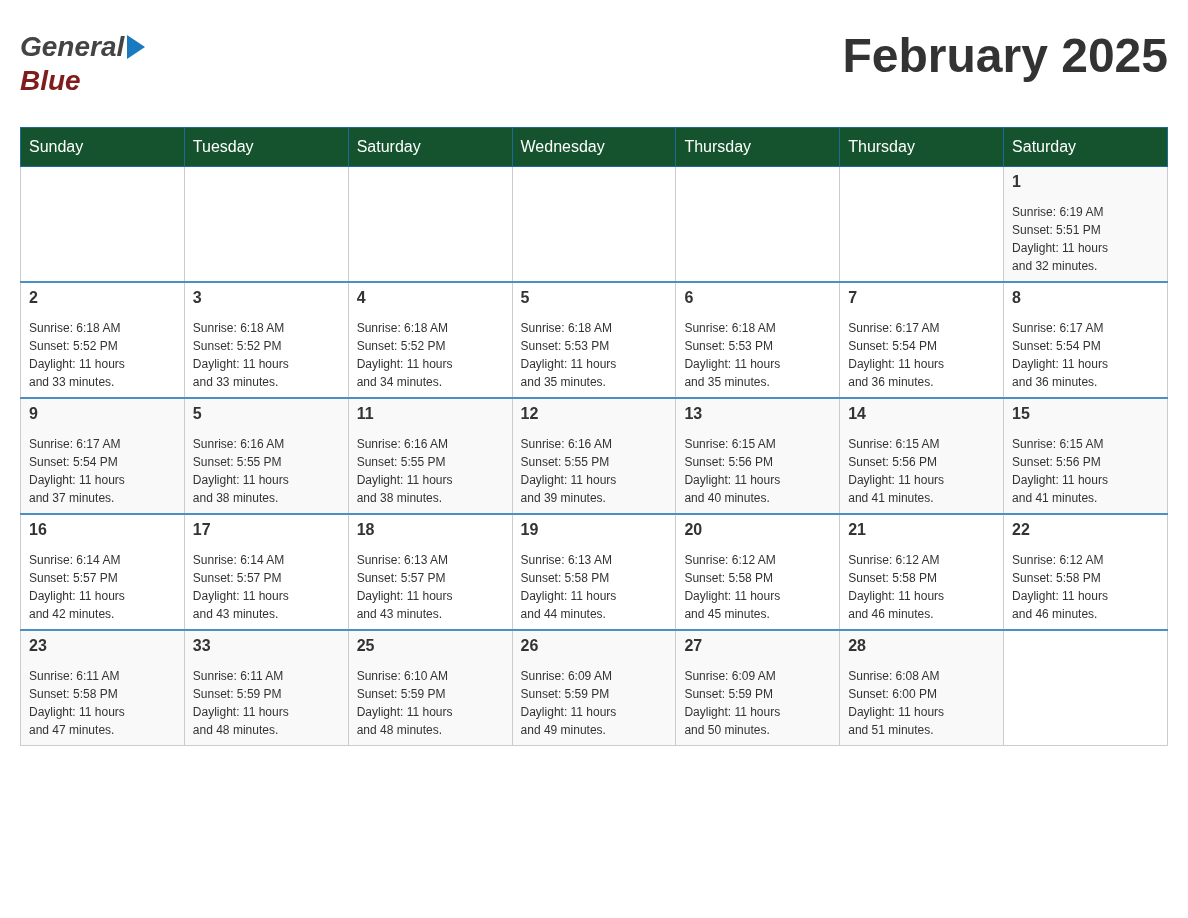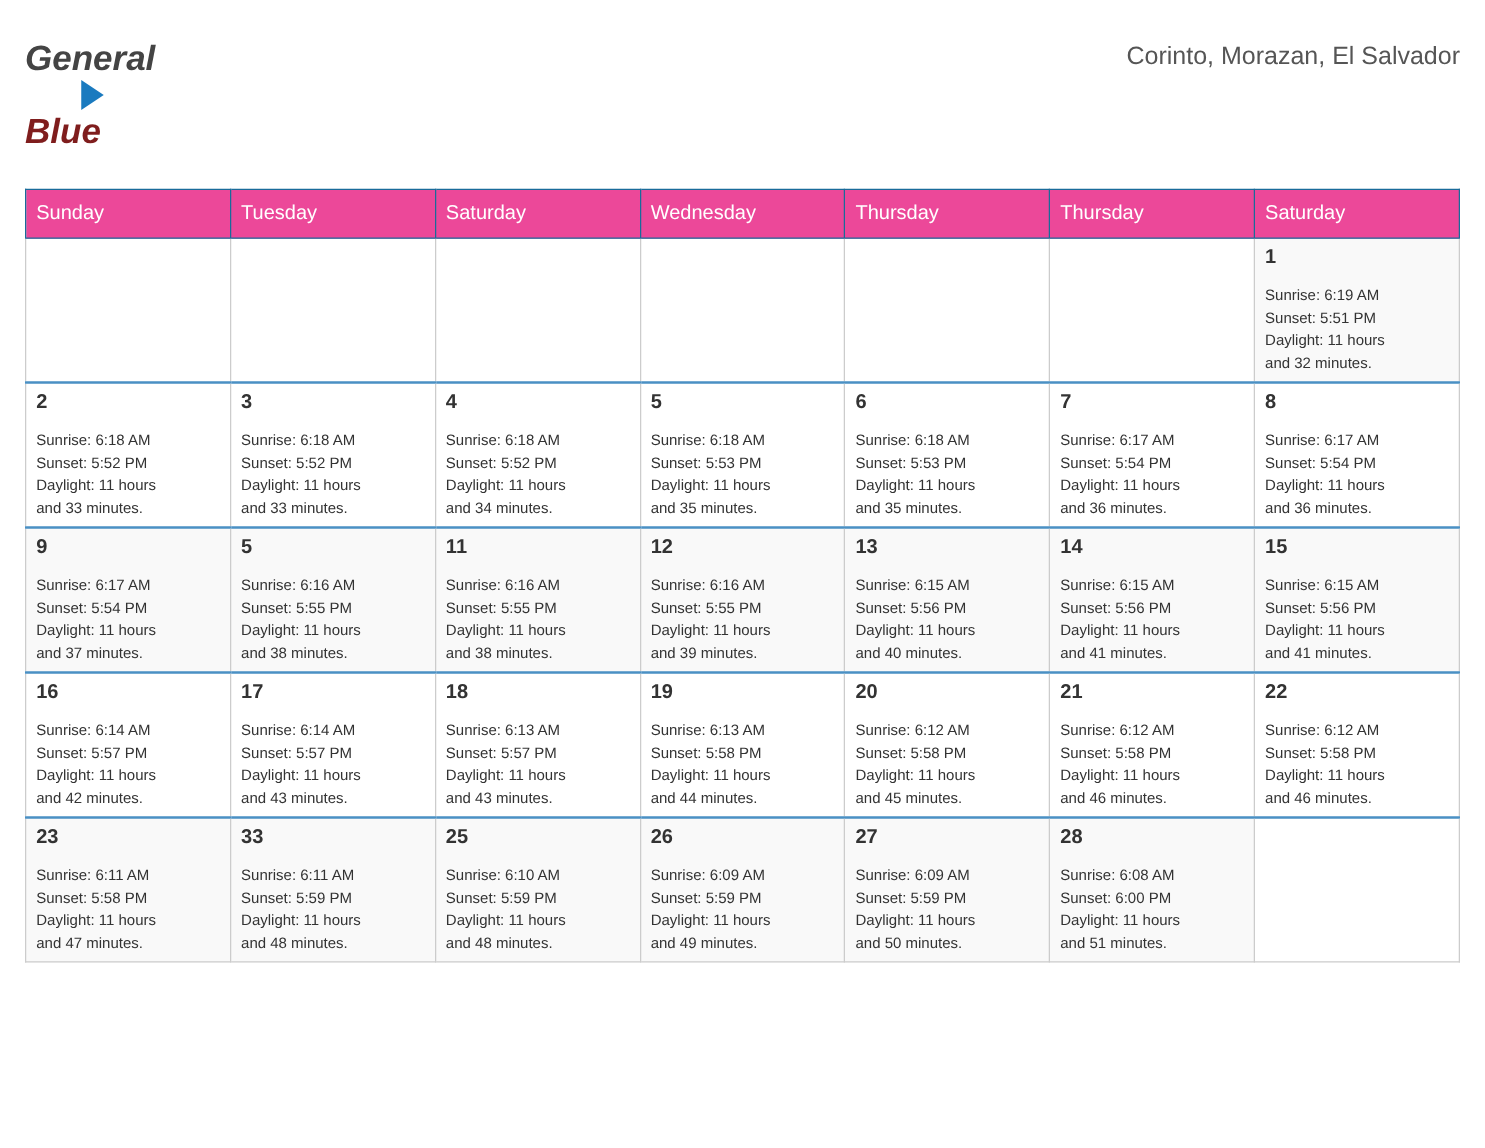--- a/index.html
+++ b/index.html
@@ -29,21 +29,21 @@
     .calendar-subtitle {
       font-size: 20px;
       color: #555;
       margin-top: 4px;
     }
     .calendar {
       width: 100%;
       border-collapse: collapse;
     }
     .calendar th {
-      background-color: #ec4899;
+      background-color: #14532d;
       color: #fff;
       padding: 10px 8px;
       font-size: 16px;
       font-weight: normal;
       text-align: left;
       border: 1px solid #1a6b9a;
     }
     .calendar td {
       border: 1px solid #ccc;
       vertical-align: top;
@@ -78,21 +78,20 @@
       border-top: 2px solid #4a90c4;
     }
     .gen-blue-logo {
       display: flex;
       flex-direction: column;
       line-height: 1.2;
     }
     .logo-row1 {
       display: flex;
       align-items: center;
-      flex-direction: column;
     }
     .logo-row2 {
       display: flex;
       align-items: center;
     }
     .logo-text1 {
       font-size: 28px;
       font-weight: bold;
       color: #444;
       font-style: italic;
@@ -120,21 +119,21 @@
   <div class="gen-blue-logo">
     <div class="logo-row1">
       <span class="logo-text1">General</span>
       <div class="triangle-right"></div>
     </div>
     <div class="logo-row2">
       <span class="logo-text2">Blue</span>
     </div>
   </div>
   <div class="title-area">
-    <div class="calendar-subtitle">Corinto, Morazan, El Salvador</div>
+    <div class="calendar-title">February 2025</div>
   </div>
 </div>
 
 <table class="calendar">
   <thead>
     <tr>
     <th>Sunday</th>
         <th>Tuesday</th>
         <th>Saturday</th>
         <th>Wednesday</th>

